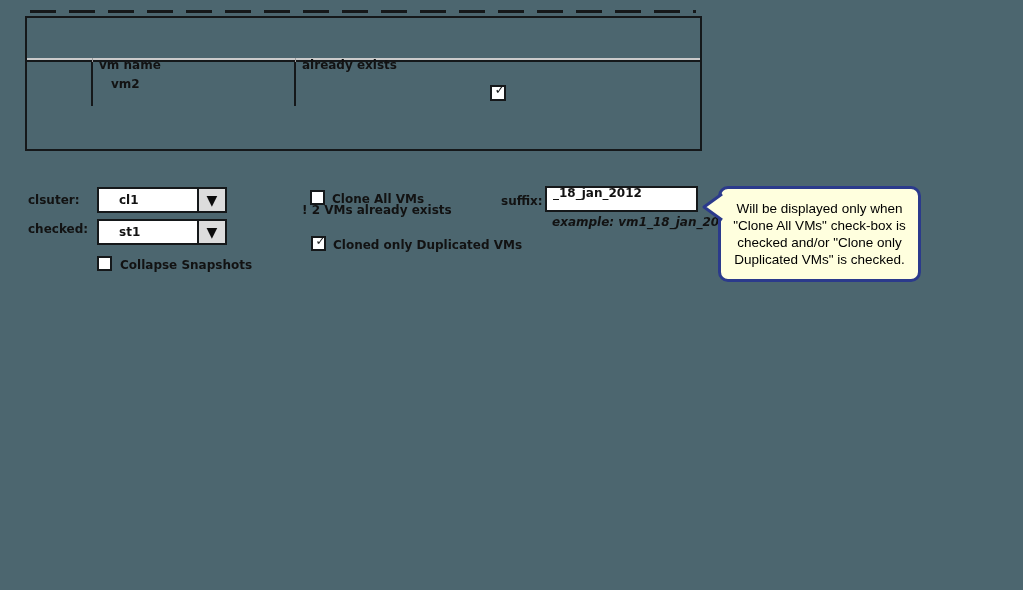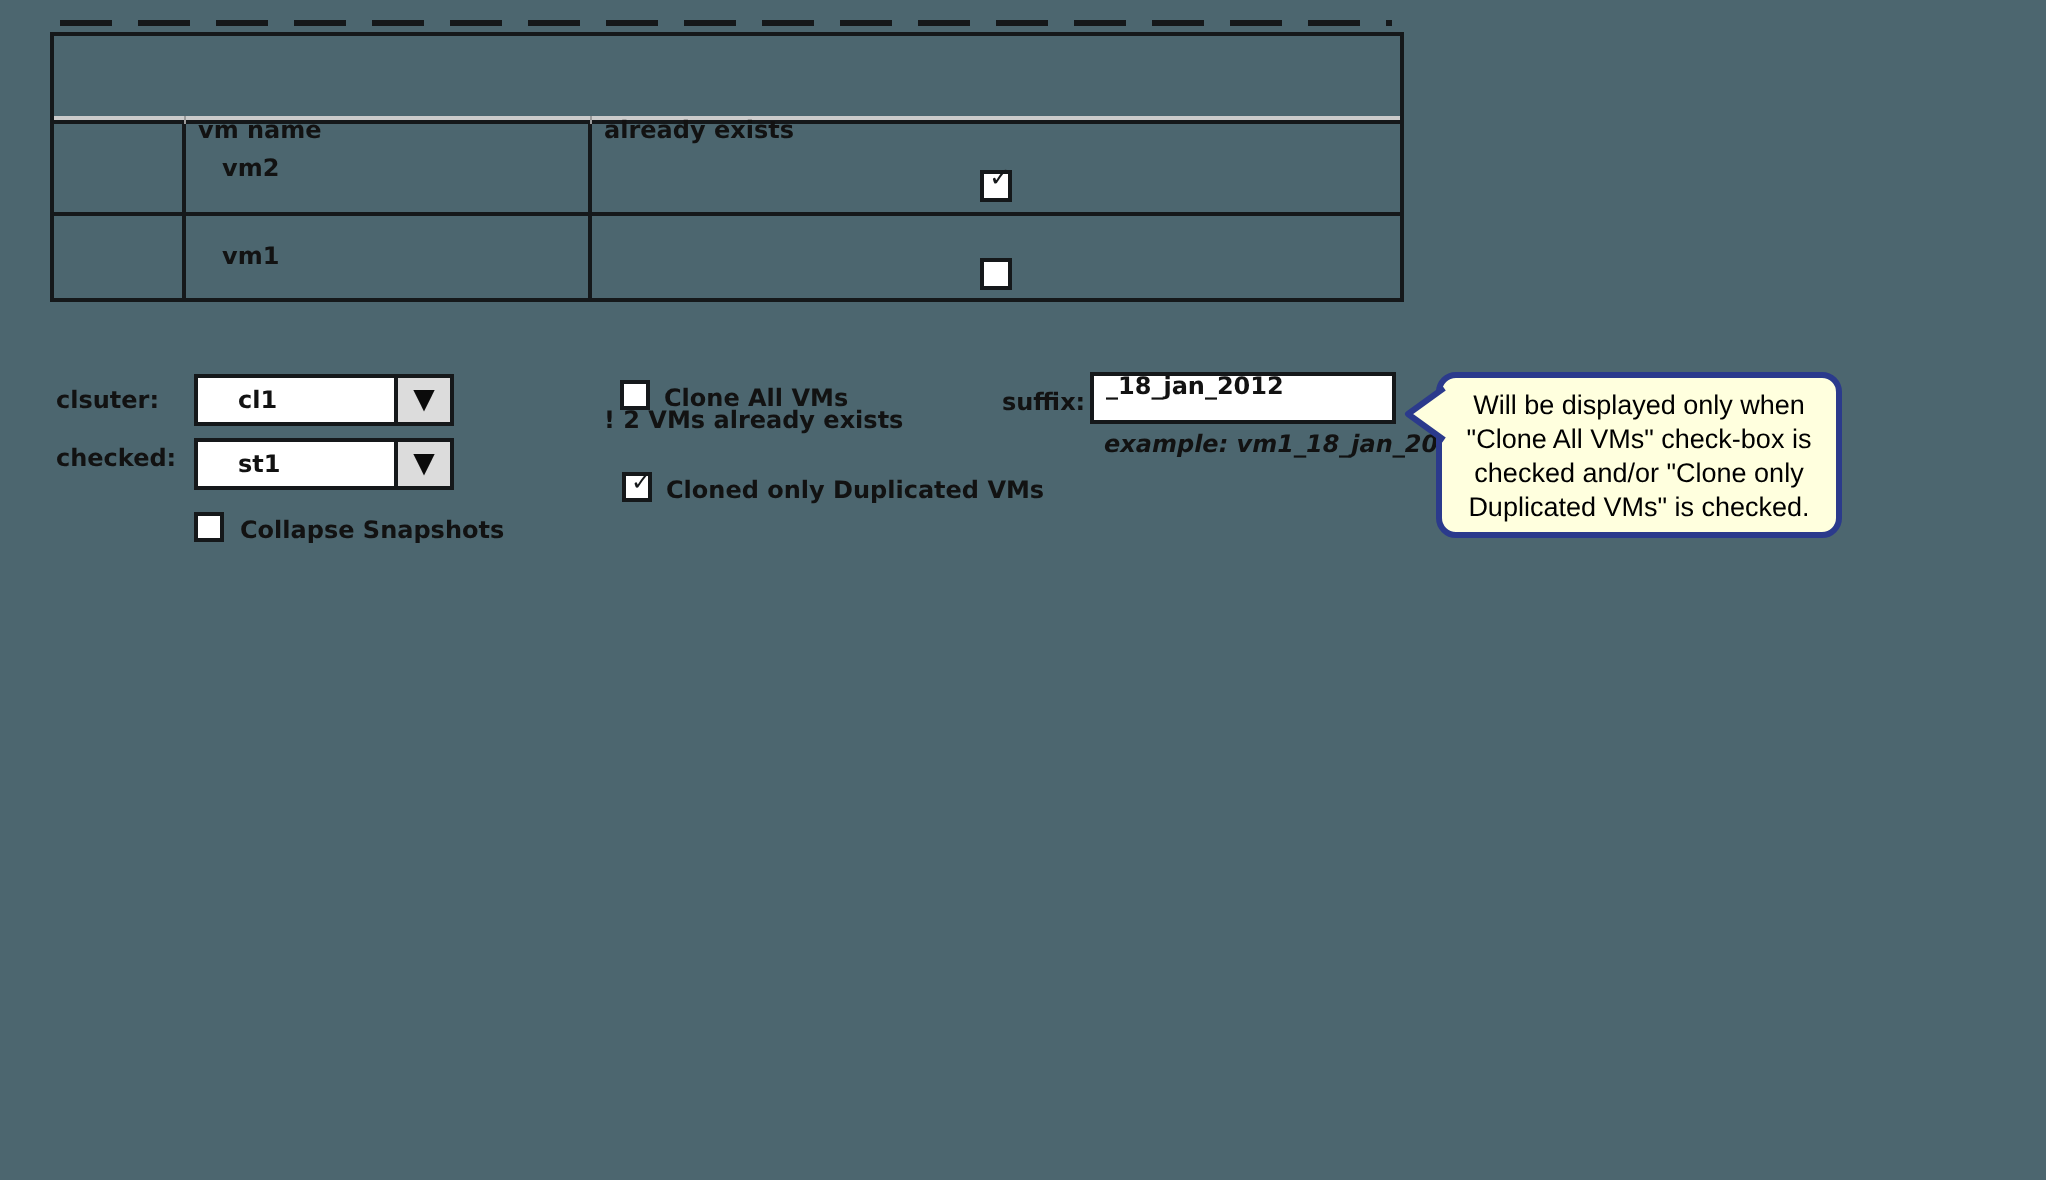--- a/index.html
+++ b/index.html
@@ -66,21 +66,21 @@
   }
   
   .text-input {
     position:absolute; left:545px; top:186px; width:153px; height:26px;
     border:2px solid #15181a; background:#fff; padding:0 0 12px 6px;
     font-family:"DejaVu Sans",sans-serif; font-size:12px; font-weight:bold; color:#121212;
     outline:none;
   }
   
   .callout {
-    position:absolute; left:718px; top:186px; width:203px; height:83px;
+    position:absolute; left:718px; top:186px; width:203px; height:96px;
     background:#FFFFDE; border:3px solid #2B3A8C; border-radius:10px;
     display:flex; align-items:center; justify-content:center;
     padding:4px 7px; text-align:center;
     font-family:"Liberation Sans","DejaVu Sans",sans-serif;
     font-size:13.5px; line-height:17px; color:#000; font-weight:normal;
   }
   .callout-tail { position:absolute; left:701px; top:192px; z-index:2; }
 </style>
 </head>
 <body>
@@ -94,29 +94,20 @@
       <div class="th"></div>
       <div class="th">vm name</div>
       <div class="th">already exists</div>
     </div>
     <div class="trow tbody-row">
       <div class="td"></div>
       <div class="td">vm2</div>
       <div class="td cb-cell">
         <span class="cb lower">
             <span class="mark">✓</span>
-          </span>
-      </div>
-    </div>
-    <div class="trow tbody-row">
-      <div class="td"></div>
-      <div class="td">vm1</div>
-      <div class="td cb-cell">
-        <span class="cb lower">
-            <span class="mark"></span>
           </span>
       </div>
     </div>
   </div>
 
   <div class="lbl" style="left:28px;top:193px">clsuter:</div>
   <div class="combo" style="left:97px;top:187px">
     <div class="combo-field">cl1</div>
     <div class="combo-btn">
         <span>▼</span>

